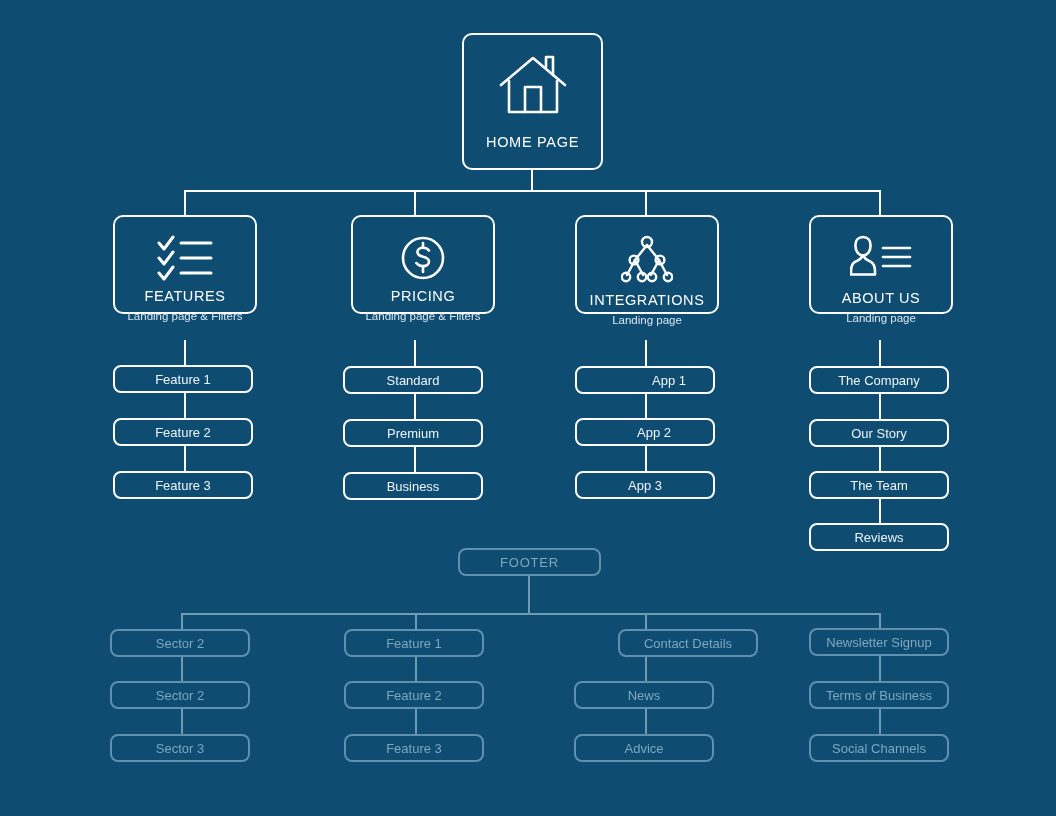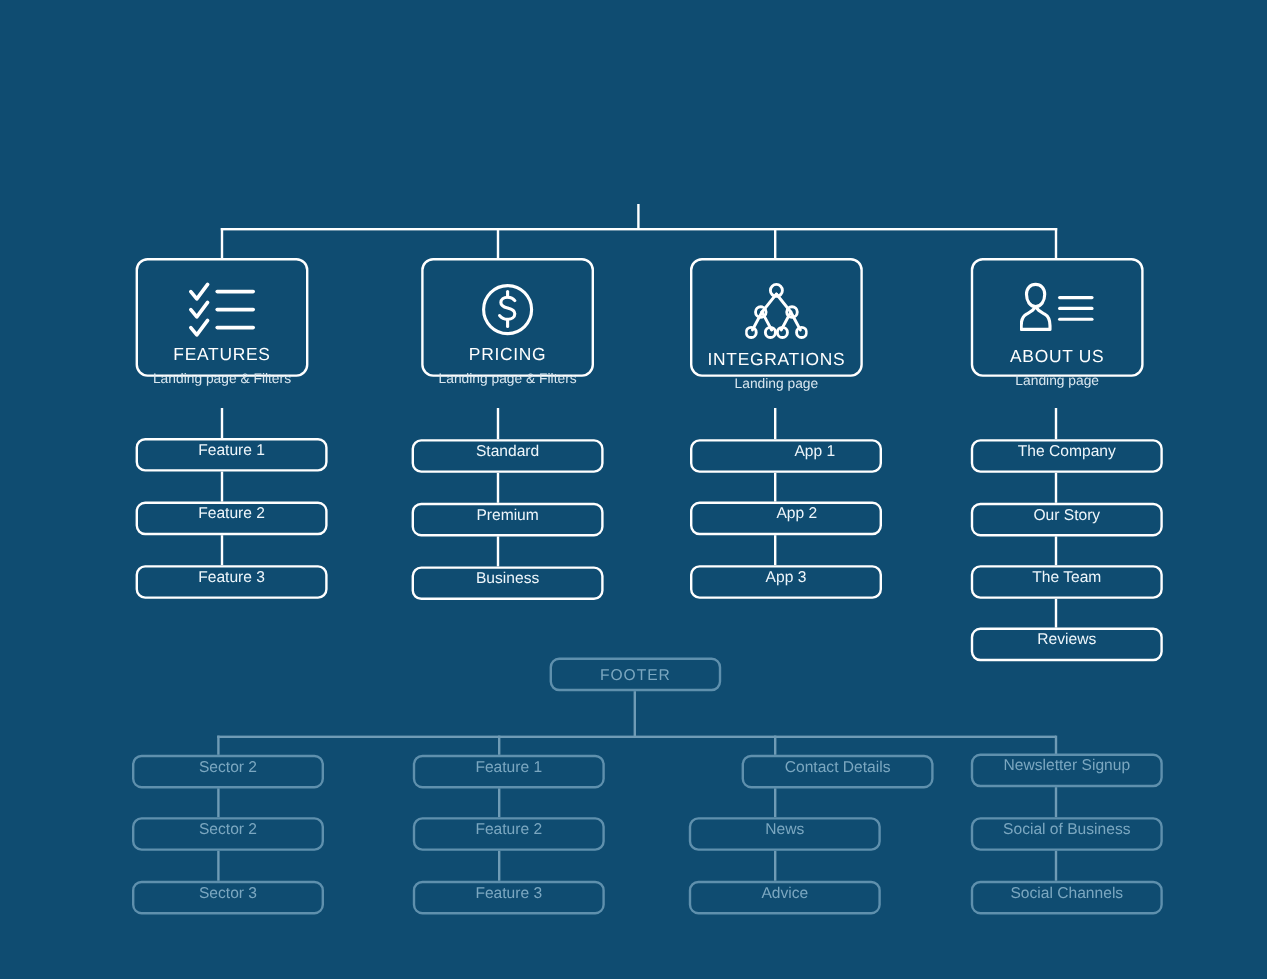--- a/index.html
+++ b/index.html
@@ -71,25 +71,26 @@
   }
   .cat-sub {
     color: #d8e6ef;
     font-size: 11.5px;
     line-height: 1;
   }
 
   
   .pill {
     position: absolute;
-    width: 160px; height: 28px;
+    width: 140px; height: 28px;
     border: 2px solid #ffffff;
     border-radius: 8px;
     box-sizing: border-box;
     display: flex;
+    align-items: center;
     justify-content: center;
     color: #eef6fb;
     font-size: 13px;
   }
   .pill.dim {
     border-color: #5f90ad;
     color: #7ba7c0;
   }
 
   
@@ -106,20 +107,33 @@
     color: #7ba7c0;
     font-size: 13px;
     letter-spacing: 0.8px;
   }
 </style>
 </head>
 <body>
 
 <div id="canvas">
 
+  <div class="home-box">
+    <span class="home-icon">
+      <svg width="70" height="64" viewBox="0 0 70 64">
+        <g fill="none" stroke="#ffffff" stroke-width="2.6" stroke-linecap="round" stroke-linejoin="round">
+          <polyline points="3,31 35,4 67,31"></polyline>
+          <polyline points="11,27 11,58 59,58 59,27"></polyline>
+          <polyline points="27,58 27,33 43,33 43,58"></polyline>
+          <polyline points="48,13 48,3 55,3 55,21"></polyline>
+        </g>
+      </svg>
+    </span>
+    <span class="home-label">HOME PAGE</span>
+  </div>
 
   <div class="conn" style="left:531px; top:170px; width:2px; height:21px;"></div>
   <div class="conn" style="left:184px; top:190px; width:697px; height:2px;"></div>
   <div class="conn" style="left:184px; top:190px; width:2px; height:25px;"></div>
   <div class="conn" style="left:414px; top:190px; width:2px; height:25px;"></div>
   <div class="conn" style="left:645px; top:190px; width:2px; height:25px;"></div>
   <div class="conn" style="left:879px; top:190px; width:2px; height:25px;"></div>
 
   <div class="cat-box" style="left:113px; top:215px;">
     <span class="cat-icon">
@@ -294,20 +308,20 @@
   <div class="conn dim" style="left:645px; top:709px; width:2px; height:25px;"></div>
   <div class="pill dim" style="left:574px; top:734px;">
     <span>Advice</span>
   </div>
 
   <div class="pill dim" style="left:809px; top:628px;">
     <span>Newsletter Signup</span>
   </div>
   <div class="conn dim" style="left:879px; top:656px; width:2px; height:25px;"></div>
   <div class="pill dim" style="left:809px; top:681px;">
-    <span>Social of Business</span>
+    <span>Terms of Business</span>
   </div>
   <div class="conn dim" style="left:879px; top:709px; width:2px; height:25px;"></div>
   <div class="pill dim" style="left:809px; top:734px;">
     <span>Social Channels</span>
   </div>
 
 </div>
 
 </body></html>

